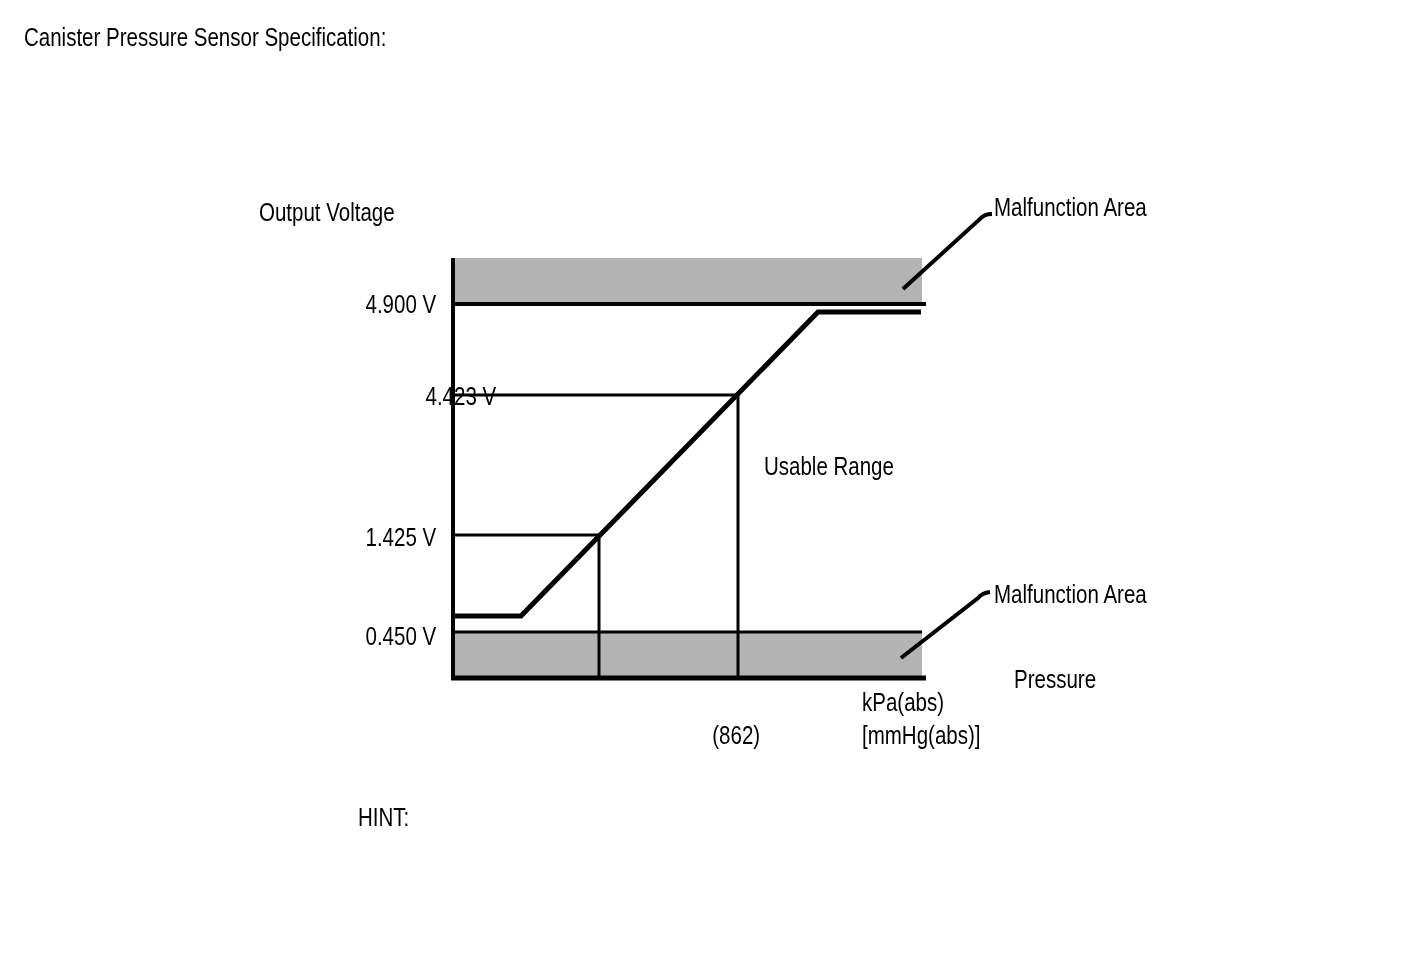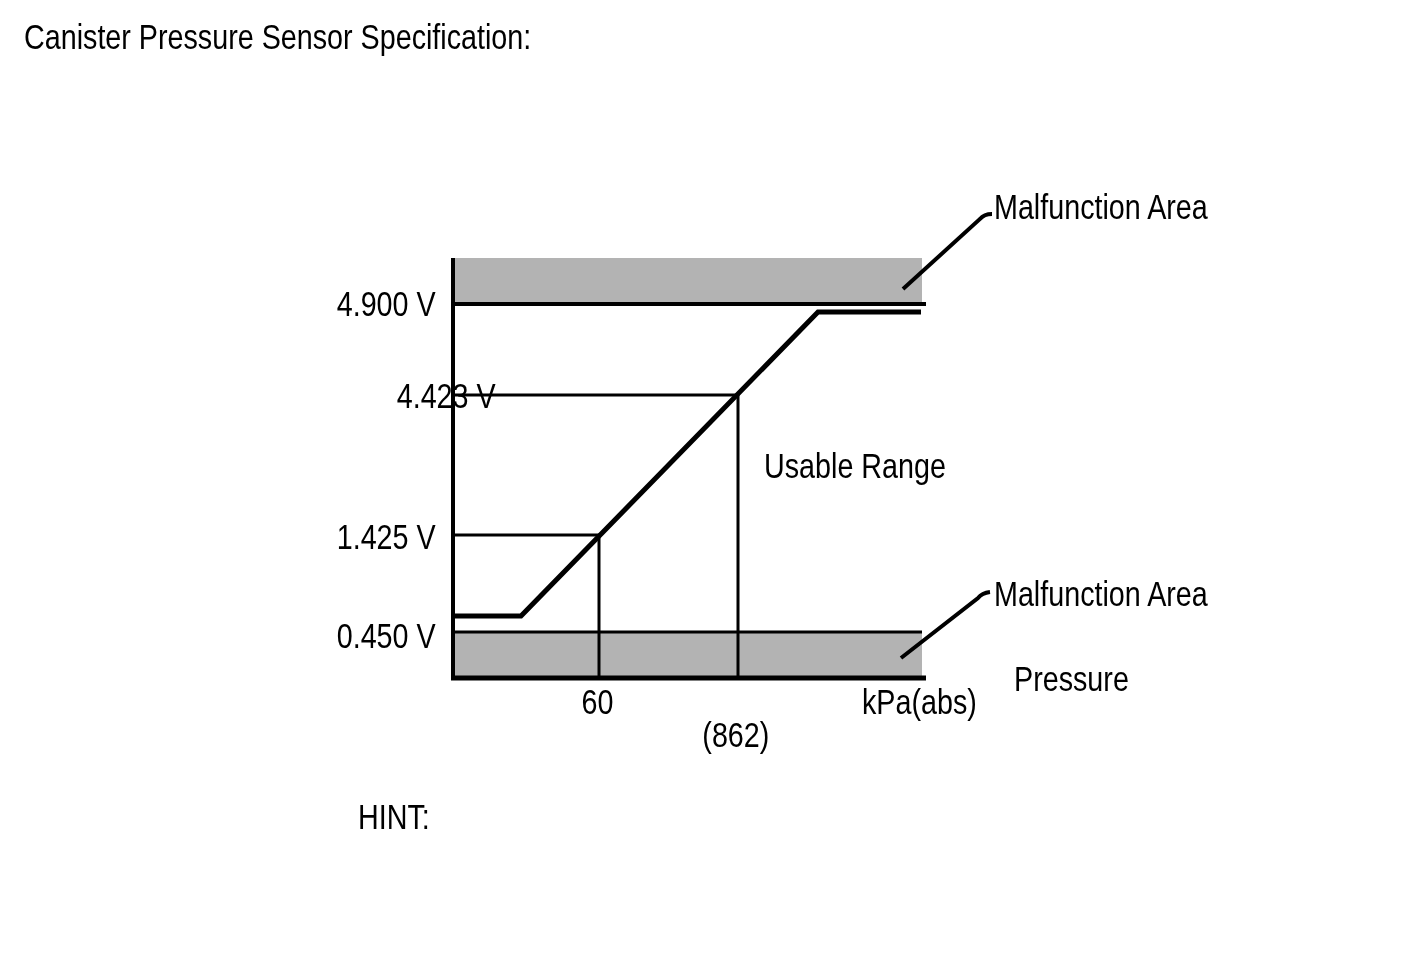--- a/index.html
+++ b/index.html
@@ -16,21 +16,21 @@
     font-family: "Liberation Sans", "DejaVu Sans", sans-serif;
     color: #000000;
   }
   .chart-svg {
     position: absolute;
     left: 0;
     top: 0;
   }
   .lbl {
     position: absolute;
-    font-size: 35px;
+    font-size: 25px;
     line-height: 36px;
     white-space: nowrap;
   }
   .nw {
     display: inline-block;
     transform: scaleX(0.82);
   }
   .o-l { transform-origin: left top; }
   .o-r { transform-origin: right top; }
   .o-c { transform-origin: center top; }
@@ -69,20 +69,23 @@
     <polyline points="453,616 521,616 818,312 921,312" fill="none" stroke-width="5" stroke="#000000"></polyline>
 
     <path d="M903,289 L980,219 Q984,214 992,214" fill="none" stroke-width="4" stroke="#000000"></path>
     <path d="M901,658 L978,598 Q982,593 990,592" fill="none" stroke-width="4" stroke="#000000"></path>
   </svg>
 
   <div class="lbl" style="left:24px; top:19px">
     <span class="nw o-l">Canister Pressure Sensor Specification:</span>
   </div>
 
+  <div class="lbl" style="left:259px; top:194px">
+    <span class="nw o-l">Output Voltage</span>
+  </div>
 
   <div class="lbl" style="left:994px; top:189px">
     <span class="nw o-l">Malfunction Area</span>
   </div>
 
   <div class="lbl" style="left:994px; top:576px">
     <span class="nw o-l">Malfunction Area</span>
   </div>
 
   <div class="lbl" style="left:764px; top:448px">
@@ -99,28 +102,28 @@
   <div class="lbl rgt" style="right:928px; top:378px">
     <span class="nw o-r">4.423 V</span>
   </div>
   <div class="lbl rgt" style="right:988px; top:519px">
     <span class="nw o-r">1.425 V</span>
   </div>
   <div class="lbl rgt" style="right:988px; top:618px">
     <span class="nw o-r">0.450 V</span>
   </div>
 
-  <div class="lbl ctr" style="left:497px; top:684px">
-    <span class="nw o-c">60</span>
-  </div>
   <div class="lbl ctr" style="left:636px; top:717px">
     <span class="nw o-c">(862)</span>
   </div>
 
   <div class="lbl" style="left:862px; top:684px">
     <span class="nw o-l">kPa(abs)</span>
+  </div>
+  <div class="lbl" style="left:862px; top:717px">
+    <span class="nw o-l">[mmHg(abs)]</span>
   </div>
 
   <div class="lbl" style="left:358px; top:799px">
     <span class="nw o-l">HINT:</span>
   </div>
 
 </div>
 
 </body></html>

